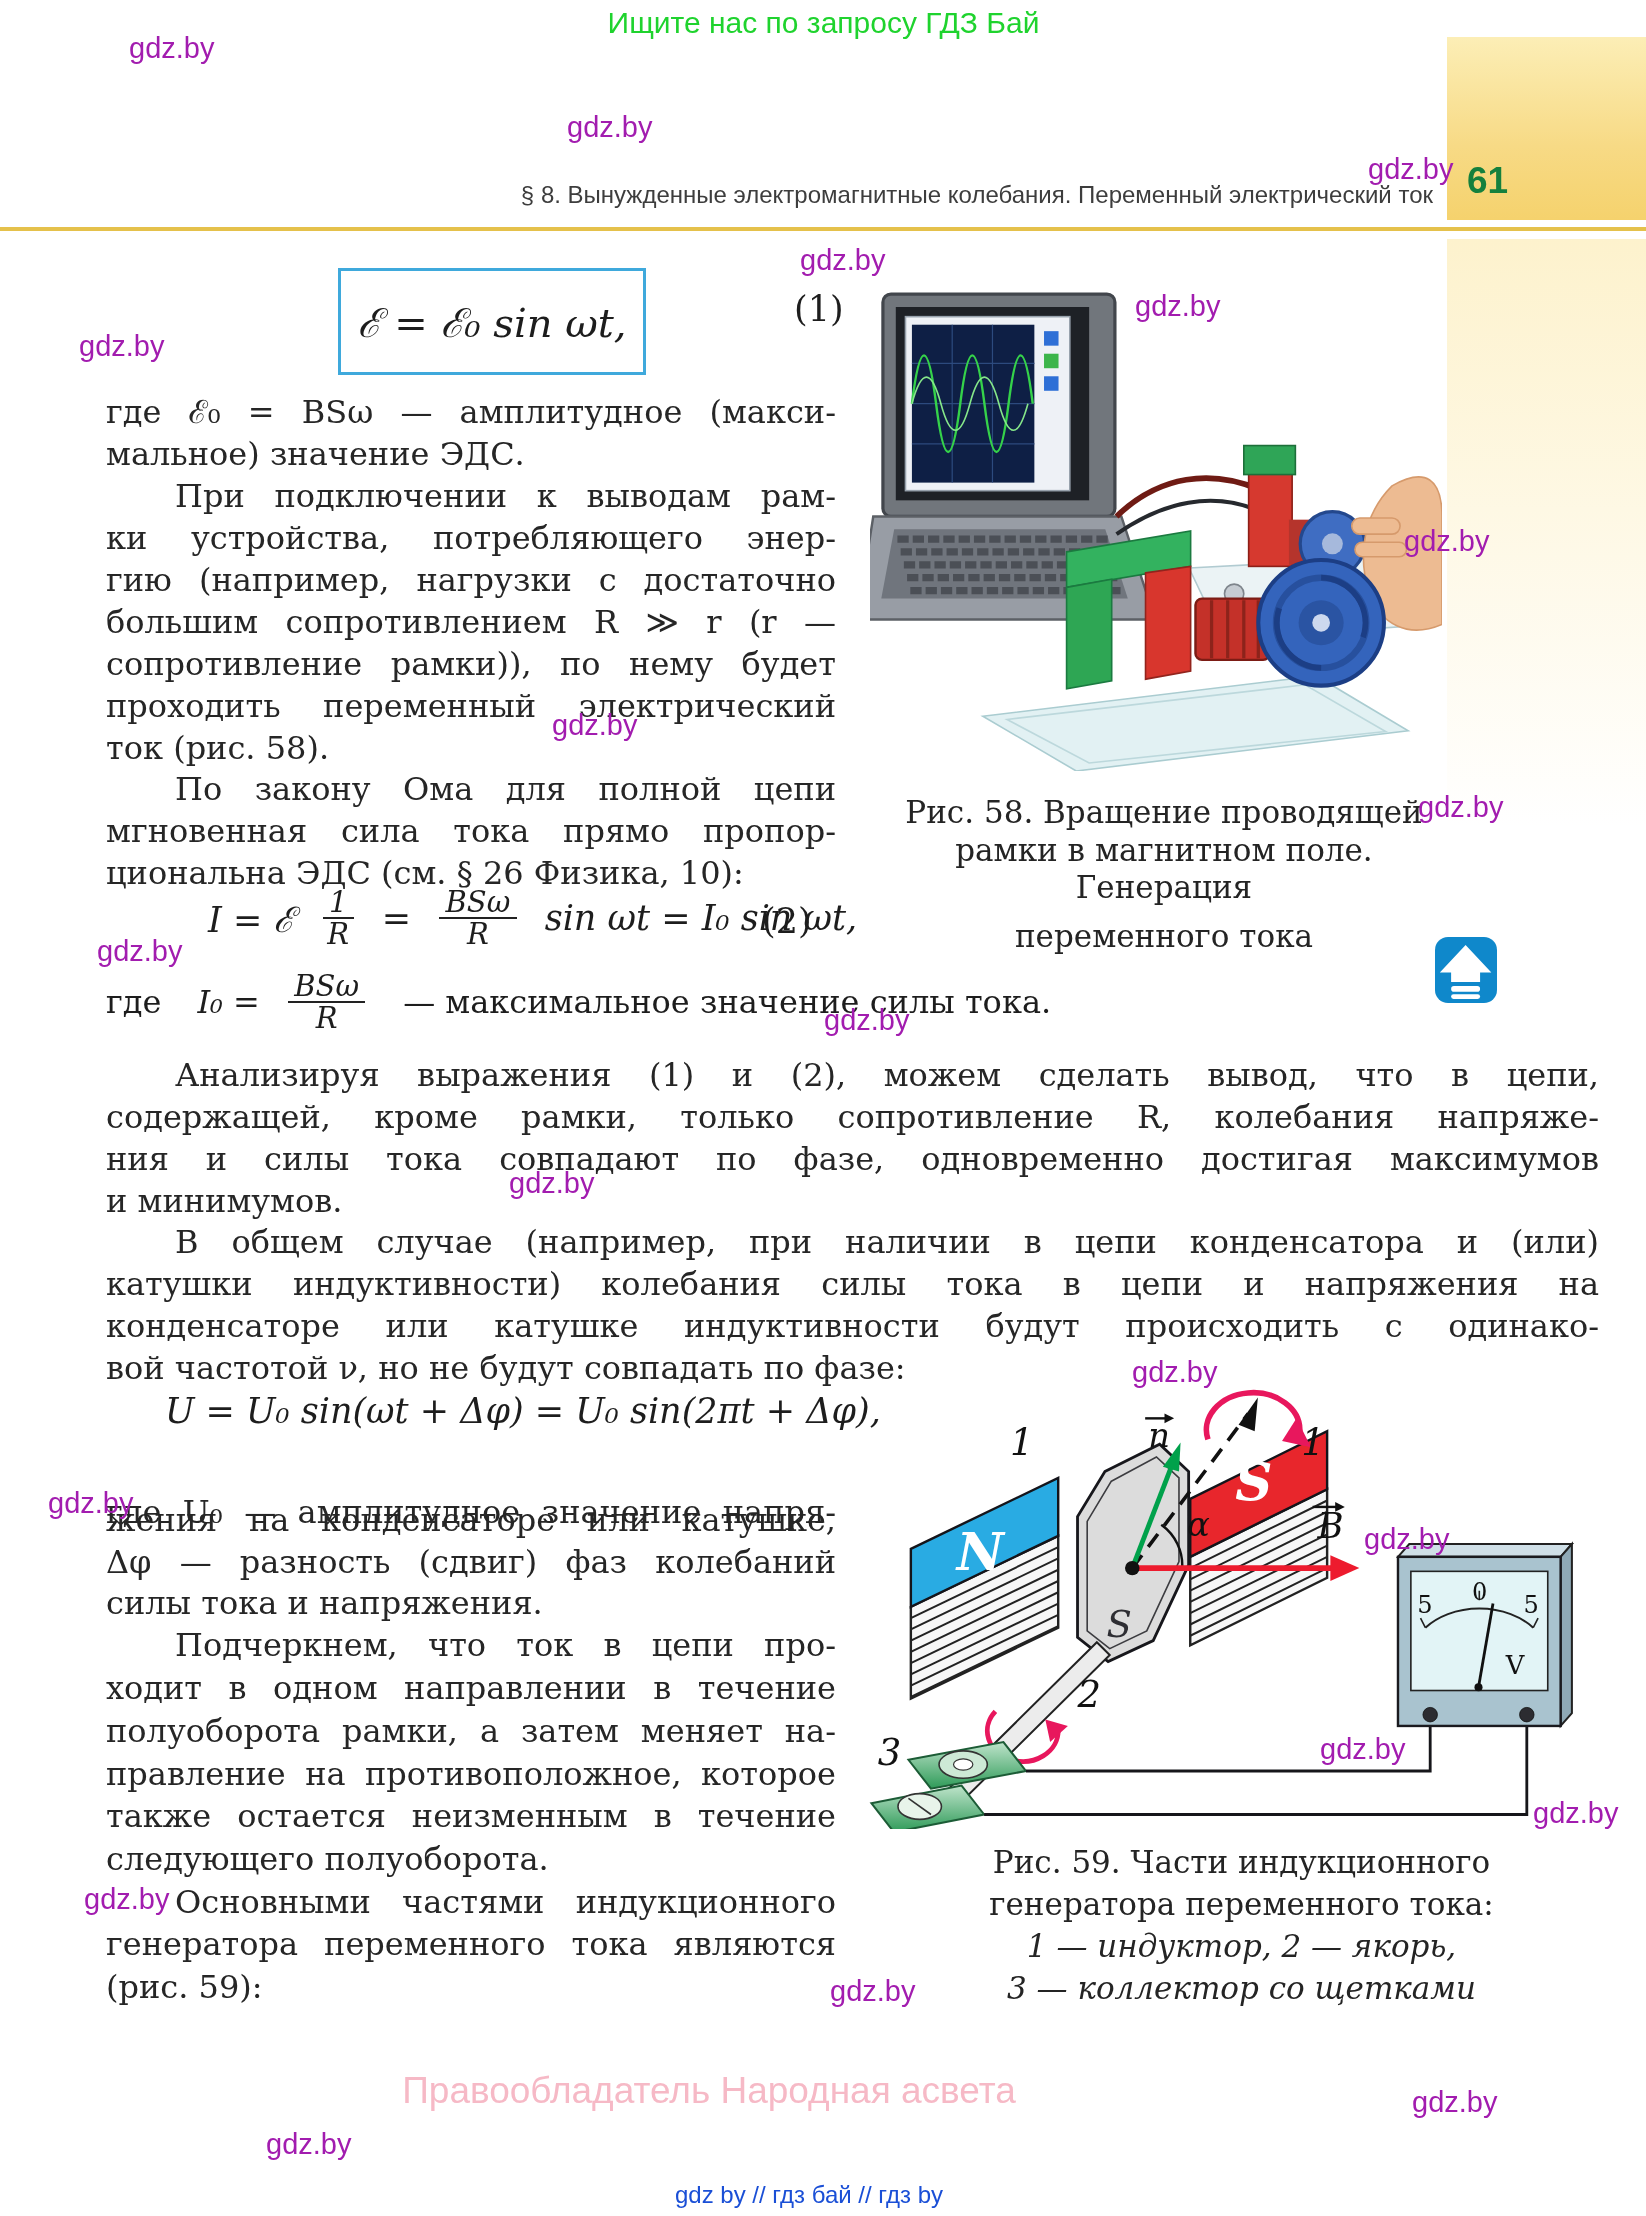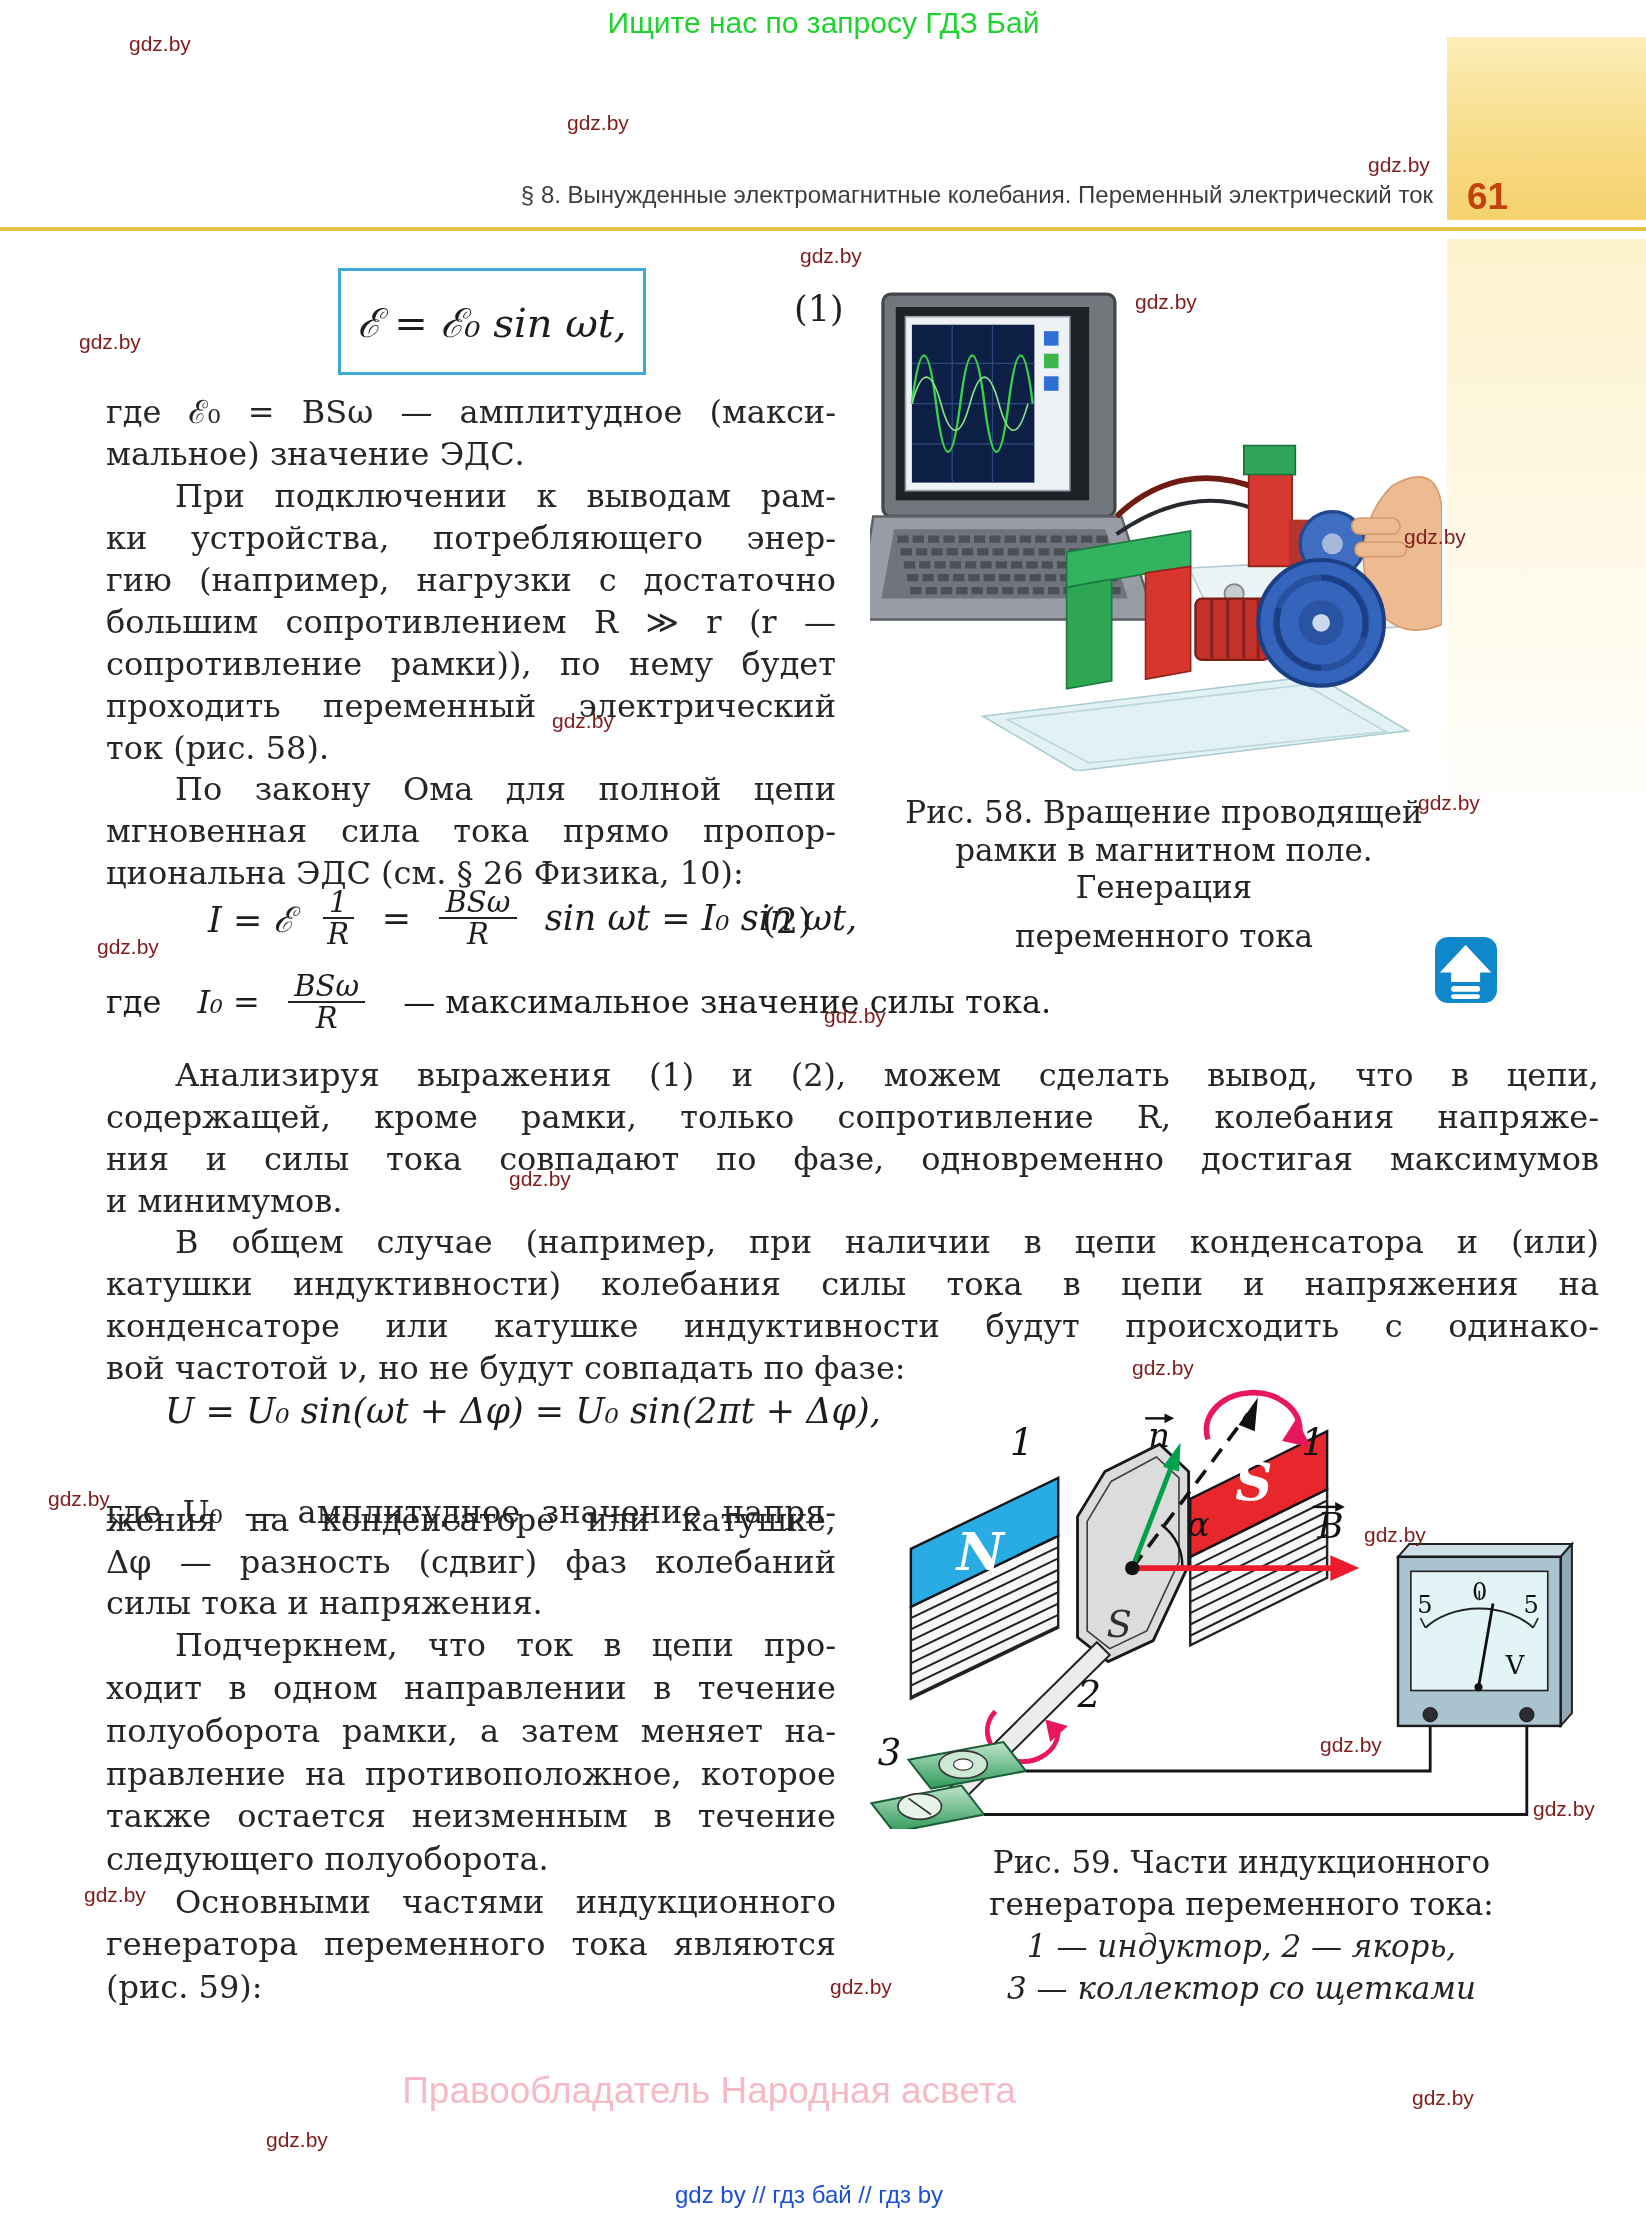--- a/index.html
+++ b/index.html
@@ -1,25 +1,25 @@
 <!DOCTYPE html>
 <html style="font-size:13px"><head>
 <meta charset="utf-8">
 <style>
   html,body{margin:0;padding:0;background:#888;}
   .page{position:relative;width:1647px;height:2216px;background:#ffffff;overflow:hidden;
         font-family:"DejaVu Serif",serif;color:#222;}
   .abs{position:absolute;}
-  .wm{position:absolute;font-family:"Liberation Sans",sans-serif;font-size:21px;color:#7f1d1d;white-space:nowrap;}
+  .wm{position:absolute;font-family:"Liberation Sans",sans-serif;font-size:29px;color:#a21caf;white-space:nowrap;}
   .banner{position:absolute;top:6.4px;left:0;width:100%;text-align:center;font-family:"Liberation Sans",sans-serif;
           font-size:30px;color:#1fd32e;}
   .hdr{position:absolute;top:181px;left:105px;width:1328px;text-align:right;font-family:"Liberation Sans",sans-serif;
        font-size:24px;color:#3d3d3d;white-space:nowrap;}
-  .pagenum{position:absolute;top:176px;left:1467px;font-family:"Liberation Sans",sans-serif;font-weight:bold;
-       font-size:37px;color:#c2410c;}
+  .pagenum{position:absolute;top:160px;left:1467px;font-family:"Liberation Sans",sans-serif;font-weight:bold;
+       font-size:37px;color:#15803d;}
   .rule{position:absolute;top:227px;left:0;width:1647px;height:4px;background:#e5c14b;}
   .side-top{position:absolute;left:1447px;top:37px;width:200px;height:183px;
        background:linear-gradient(180deg,#fceeb6 0%,#f7da85 60%,#f5d26d 100%);}
   .side-bot{position:absolute;left:1447px;top:239px;width:200px;height:588px;
        background:linear-gradient(180deg,#fdf2cd 0%,rgba(255,255,255,0) 100%);}
   .line{position:absolute;left:106px;width:730px;font-size:32px;line-height:39px;color:#262626;
         text-align:justify;text-align-last:justify;}
   .line.last{text-align-last:left;}
   .line.wide{width:1493px;}
   .line.ind{text-indent:69px;}

